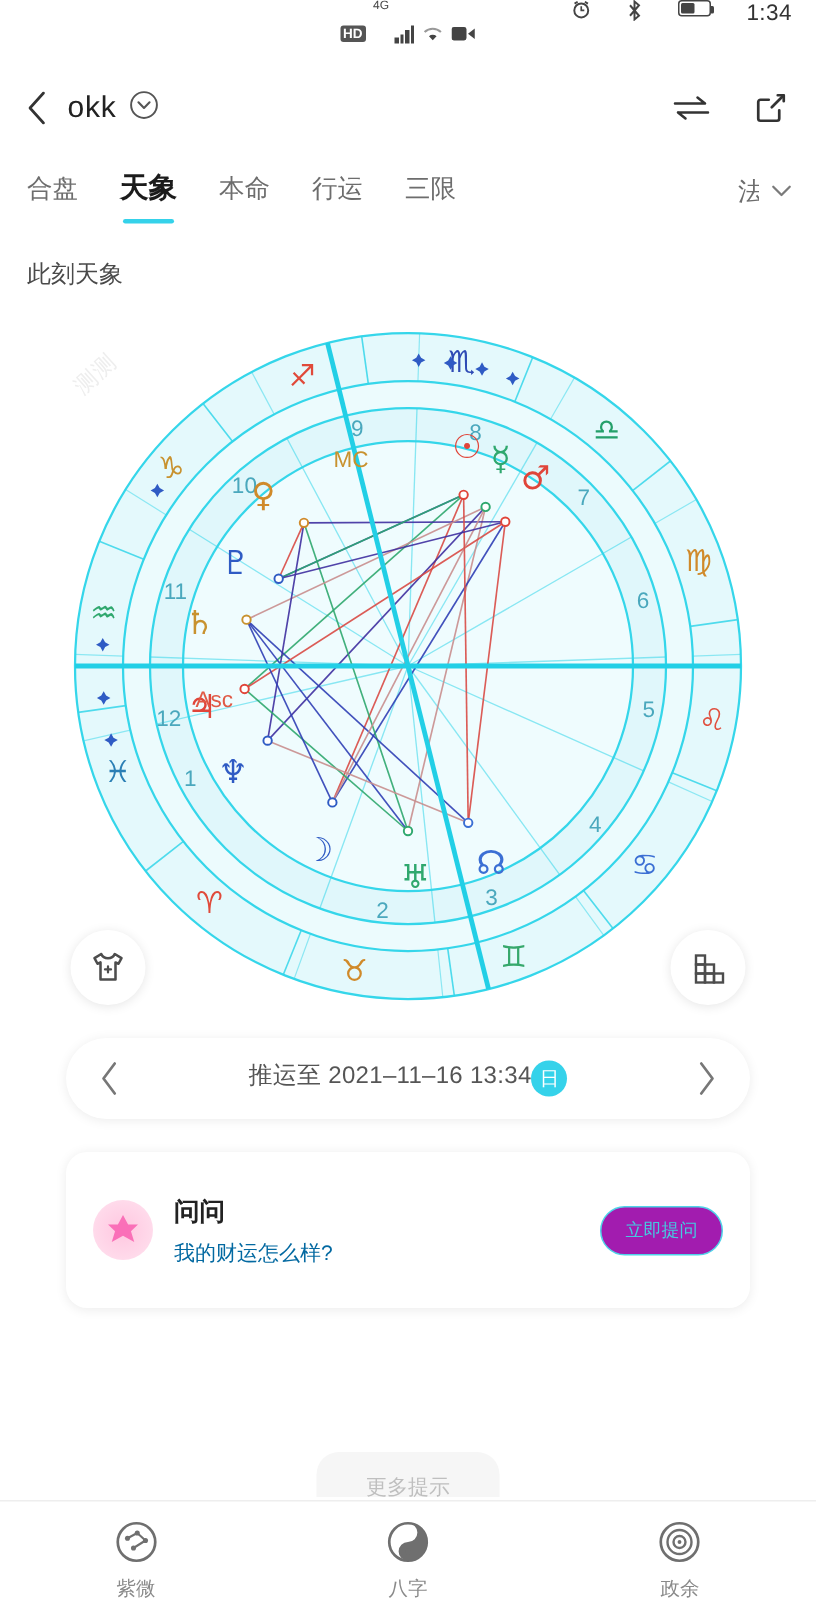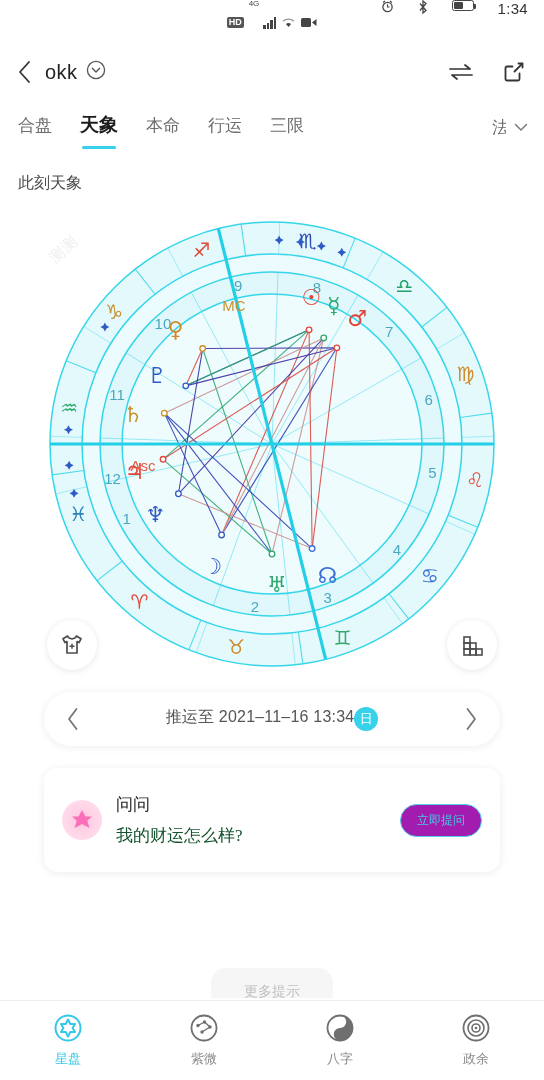--- a/index.html
+++ b/index.html
@@ -122,22 +122,22 @@
     box-shadow: 0 1px 8px rgba(0,0,0,.08);
     padding: 18px 18px; display:flex; align-items:center; gap:14px;
     height: 104px;
   }
   .ask-avatar {
     width:40px;height:40px;border-radius:50%;
     background: radial-gradient(circle at 50% 50%, #ffc7e0 0%, #ffd9ea 65%, #ffe6f2 100%);
     display:flex;align-items:center;justify-content:center; flex: none;
   }
   .ask-text { flex:1; display:flex; flex-direction:column; gap:8px; }
-  .ask-title { font-size:17px; color:#222; font-weight:normal; }
-  .ask-sub { font-size:17px; color:#14532d;font-family:Liberation Serif, serif; }
+  .ask-title { font-size:17px; color:#222; font-weight:bold; }
+  .ask-sub { font-size:14px; color:#0369a1; }
   .ask-btn {
     border:1px solid #4fd3e8; color:#46c9e0; font-size:12px;
     border-radius:18px; padding:7px 16px; background:#a21caf; white-space:nowrap;
   }
 
   
   .peek {
     position:absolute; left:50%; transform:translateX(-50%);
     bottom: 82px; width: 122px; height: 30px;
     background:#f6f6f6; border-radius: 15px 15px 0 0;
@@ -443,27 +443,20 @@
       <span class="ask-sub">我的财运怎么样?</span>
     </span>
     <button class="ask-btn">立即提问</button>
   </div>
 
   <div class="peek">
     <span>更多提示</span>
   </div>
 
   <div class="bottomnav">
-    <div class="navitem active">
-      <svg width="30" height="30" viewBox="0 0 30 30">
-        <circle cx="15" cy="15" r="12.5" fill="none" stroke="#35c8e8" stroke-width="2"></circle>
-        <path d="M15 6.5 L17.3 11 L22 11 L19.6 15 L22 19 L17.3 19 L15 23.5 L12.7 19 L8 19 L10.4 15 L8 11 L12.7 11 Z" fill="none" stroke="#35c8e8" stroke-width="2" stroke-linejoin="round"></path>
-      </svg>
-      <span class="lbl">星盘</span>
-    </div>
     <div class="navitem">
       <svg width="30" height="30" viewBox="0 0 30 30">
         <circle cx="15" cy="15" r="12.5" fill="none" stroke="#6f6f6f" stroke-width="1.8"></circle>
         <path d="M9 12.5 L15.5 9 L21 14 L13 19" stroke="#6f6f6f" stroke-width="1.4" fill="none" stroke-linejoin="round"></path>
         <circle cx="9" cy="12.5" r="1.7" fill="#6f6f6f"></circle>
         <circle cx="15.5" cy="9" r="1.7" fill="#6f6f6f"></circle>
         <circle cx="21" cy="14" r="1.7" fill="#6f6f6f"></circle>
         <circle cx="13" cy="19" r="1.7" fill="#6f6f6f"></circle>
       </svg>
       <span class="lbl">紫微</span>

